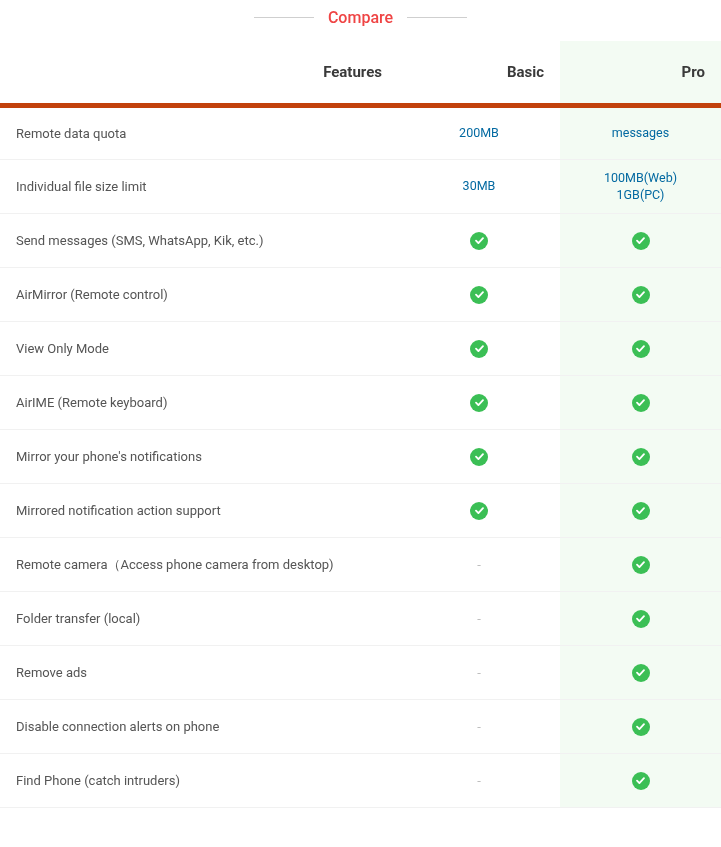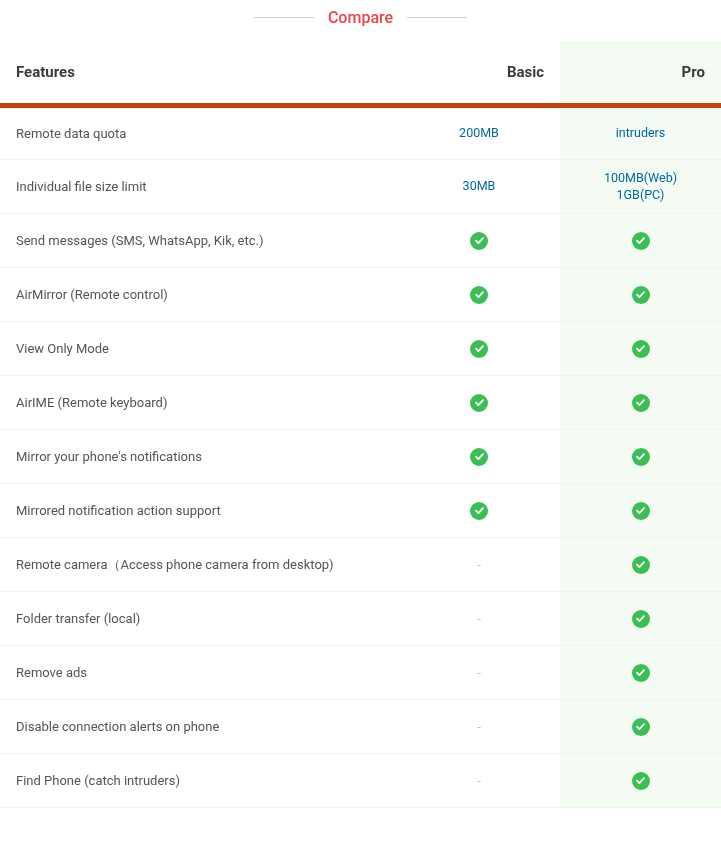--- a/index.html
+++ b/index.html
@@ -28,21 +28,21 @@
   }
   .table {
     width: 100%;
     border-collapse: collapse;
   }
   .head-row td, .head-row th {
     font-weight: 700;
     color: #3a3a3a;
     font-size: 15px;
     padding: 22px 16px;
-    text-align: left;
+    text-align: right;
   }
   .head-row .col-center { text-align: right; }
   .row td {
     font-size: 13px;
     color: #555;
     padding: 0 16px;
     height: 54px;
     border-bottom: 1px solid #f1f1f1;
     vertical-align: middle;
   }
@@ -87,21 +87,21 @@
     <tr class="head-row">
       <th class="col-feature">Features</th>
       <th class="col-basic col-center">Basic</th>
       <th class="col-pro col-center">Pro</th>
     </tr>
   </thead>
   <tbody id="tbody">
       <tr class="row">
         <td class="col-feature">Remote data quota</td>
         <td class="col-basic"><span class="val-text">200MB</span></td>
-        <td class="col-pro"><span class="val-text">intruders</span></td>
+        <td class="col-pro"><span class="val-text">messages</span></td>
       </tr>
       <tr class="row">
         <td class="col-feature">Individual file size limit</td>
         <td class="col-basic"><span class="val-text">30MB</span></td>
         <td class="col-pro"><span class="val-text">100MB(Web)
 1GB(PC)</span></td>
       </tr>
       <tr class="row">
         <td class="col-feature">Send messages (SMS, WhatsApp, Kik, etc.)</td>
         <td class="col-basic"><span class="check">

